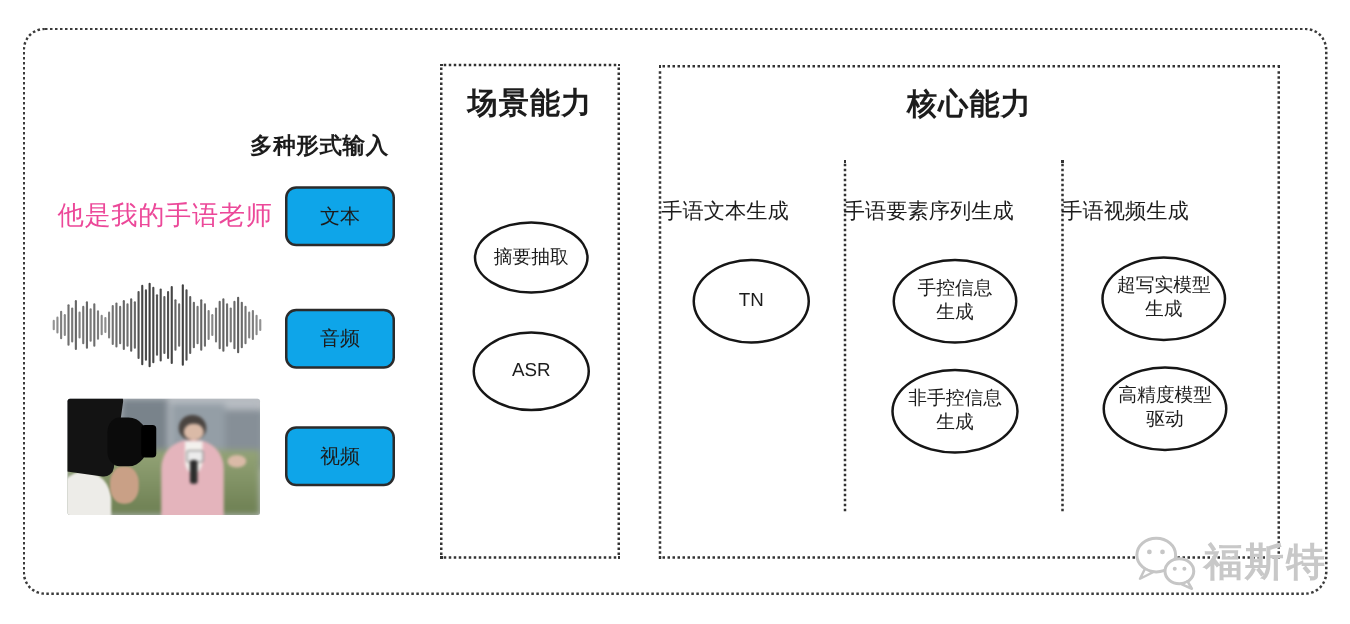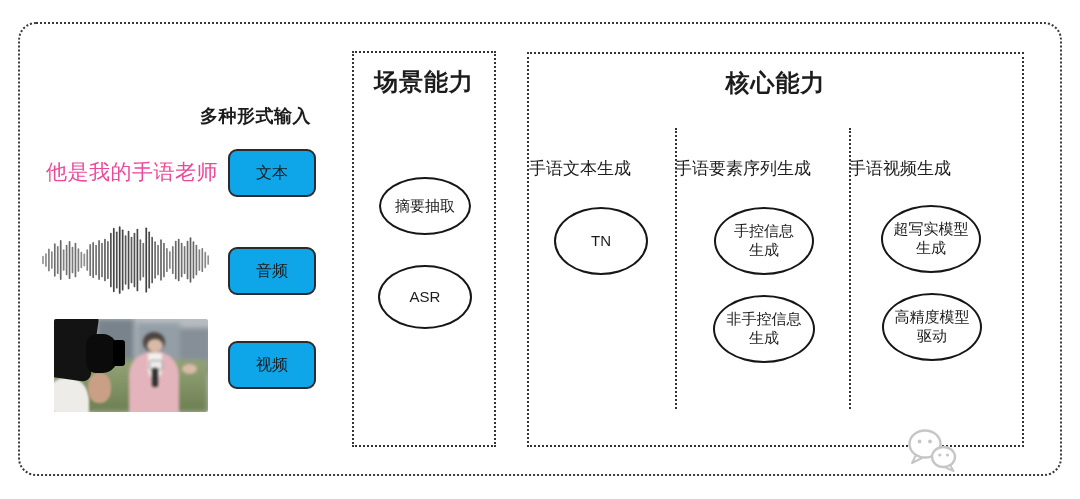--- a/index.html
+++ b/index.html
@@ -232,15 +232,16 @@
     <svg width="54" height="48" viewBox="0 0 54 48">
       <ellipse cx="20" cy="18" rx="15.5" ry="13.5" fill="#ffffff" stroke="#c6c6c6" stroke-width="2.4"></ellipse>
       <path d="M11 29 L7 37 L17 32 Z" fill="#ffffff" stroke="#c6c6c6" stroke-width="2" stroke-linejoin="round"></path>
       <ellipse cx="38.5" cy="31" rx="11.5" ry="10" fill="#ffffff" stroke="#c6c6c6" stroke-width="2.4"></ellipse>
       <path d="M45 39 L48.5 45 L40.5 41.5 Z" fill="#ffffff" stroke="#c6c6c6" stroke-width="2" stroke-linejoin="round"></path>
       <circle cx="14.5" cy="15.5" r="1.9" fill="#c6c6c6"></circle>
       <circle cx="25" cy="15.5" r="1.9" fill="#c6c6c6"></circle>
       <circle cx="34.8" cy="29" r="1.6" fill="#c6c6c6"></circle>
       <circle cx="42.5" cy="29" r="1.6" fill="#c6c6c6"></circle>
     </svg>
+    <span class="wm-text">福斯特</span>
   </div>
 
 </div>
 
 </body></html>

